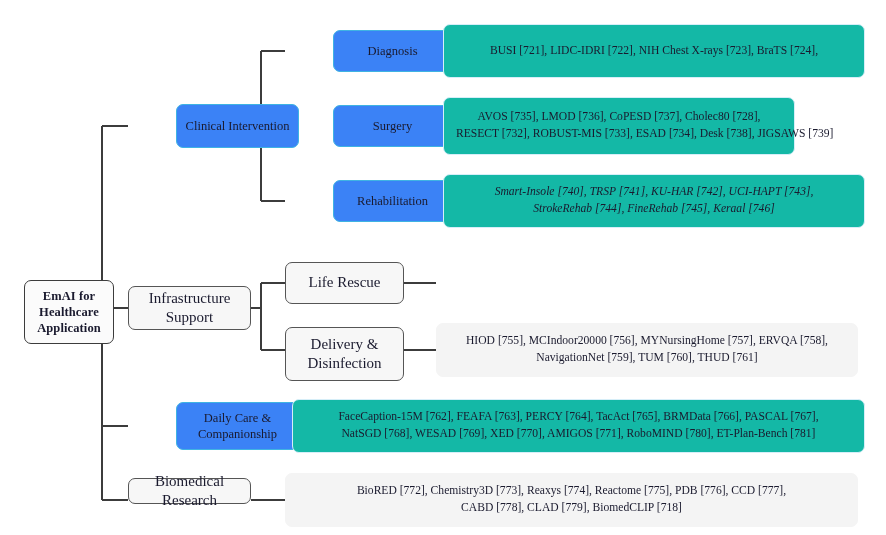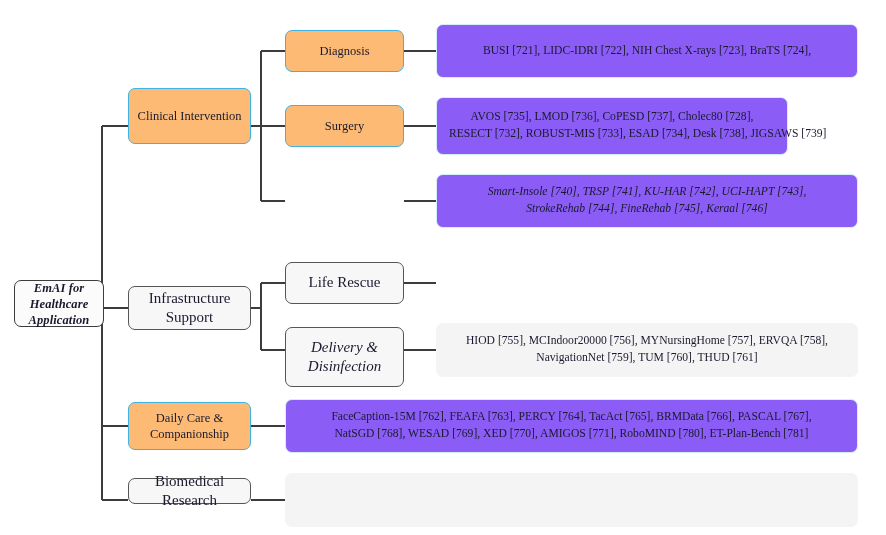--- a/index.html
+++ b/index.html
@@ -56,39 +56,40 @@
   
   .node.grey {
     border: 1.2px solid #555555;
     background: #f7f7f7;
     font-size: 15px;
   }
 
   
   .node.blue {
     border: 1.2px solid #3fb3e3;
-    background: #fdba74;
+    background: #3b82f6;
     font-size: 12.5px;
+    margin-left: 48px;
   }
 
   
   .panel {
     position: absolute;
     box-sizing: border-box;
     display: flex;
     align-items: center;
     justify-content: center;
     text-align: center;
     border-radius: 7px;
     font-size: 11.6px;
     line-height: 1.45;
     padding: 6px 12px;
     z-index: 2;
   }
-  .panel.blue  { background: #8b5cf6; border: 1px solid #d6eef8; }
+  .panel.blue  { background: #14b8a6; border: 1px solid #d6eef8; margin-left: 7px; }
   .panel.grey  { background: #f4f4f4; border: 1px solid #f4f4f4; }
 
   .panel .lines { width: 100%; }
   .panel .lines > div { white-space: nowrap; }
 </style>
 </head>
 <body>
 
 <div id="diagram">
 
@@ -119,29 +120,29 @@
       <path d="M404,126 H436"></path>
       <path d="M404,201 H436"></path>
       <path d="M404,283 H436"></path>
       <path d="M404,350 H436"></path>
 
       <path d="M251,426 H285"></path>
       <path d="M251,500 H285"></path>
     </g>
   </svg>
 
-  <div class="node root" style="left:14px; top:280px; width:90px; height:47px;font-style:italic;">
+  <div class="node root" style="left:24px; top:280px; width:90px; height:64px;">
     <div>
       <div>EmAI for</div>
       <div>Healthcare</div>
       <div>Application</div>
     </div>
   </div>
 
-  <div class="node blue" style="left:128px; top:88px; width:123px; height:56px;">
+  <div class="node blue" style="left:128px; top:104px; width:123px; height:44px;">
     <span>Clinical Intervention</span>
   </div>
 
   <div class="node grey" style="left:128px; top:286px; width:123px; height:44px;">
     <span>Infrastructure Support</span>
   </div>
 
   <div class="node blue" style="left:128px; top:402px; width:123px; height:48px;">
     <div>
       <div>Daily Care &amp;</div>
@@ -154,26 +155,29 @@
   </div>
 
   <div class="node blue" style="left:285px; top:30px; width:119px; height:42px;">
     <span>Diagnosis</span>
   </div>
 
   <div class="node blue" style="left:285px; top:105px; width:119px; height:42px;text-align:right;">
     <span>Surgery</span>
   </div>
 
+  <div class="node blue" style="left:285px; top:180px; width:119px; height:42px;">
+    <span>Rehabilitation</span>
+  </div>
 
   <div class="node grey" style="left:285px; top:262px; width:119px; height:42px;">
     <span>Life Rescue</span>
   </div>
 
-  <div class="node grey" style="left:285px; top:327px; width:119px; height:60px;font-style:italic;">
+  <div class="node grey" style="left:285px; top:327px; width:119px; height:54px;">
     <div>
       <div>Delivery &amp;</div>
       <div>Disinfection</div>
     </div>
   </div>
 
   <div class="panel blue" style="left:436px; top:24px; width:422px; height:54px;">
     <div class="lines">
       <div>BUSI [721], LIDC-IDRI [722], NIH Chest X-rays [723], BraTS [724],</div>
     </div>
@@ -203,16 +207,18 @@
 
   <div class="panel blue" style="left:285px; top:399px; width:573px; height:54px;justify-content:flex-end;">
     <div class="lines">
       <div>FaceCaption-15M [762], FEAFA [763], PERCY [764], TacAct [765], BRMData [766], PASCAL [767],</div>
       <div>NatSGD [768], WESAD [769], XED [770], AMIGOS [771], RoboMIND [780], ET-Plan-Bench [781]</div>
     </div>
   </div>
 
   <div class="panel grey" style="left:285px; top:473px; width:573px; height:54px;">
     <div class="lines">
+      <div>BioRED [772], Chemistry3D [773], Reaxys [774], Reactome [775], PDB [776], CCD [777],</div>
+      <div>CABD [778], CLAD [779], BiomedCLIP [718]</div>
     </div>
   </div>
 
 </div>
 
 </body></html>

